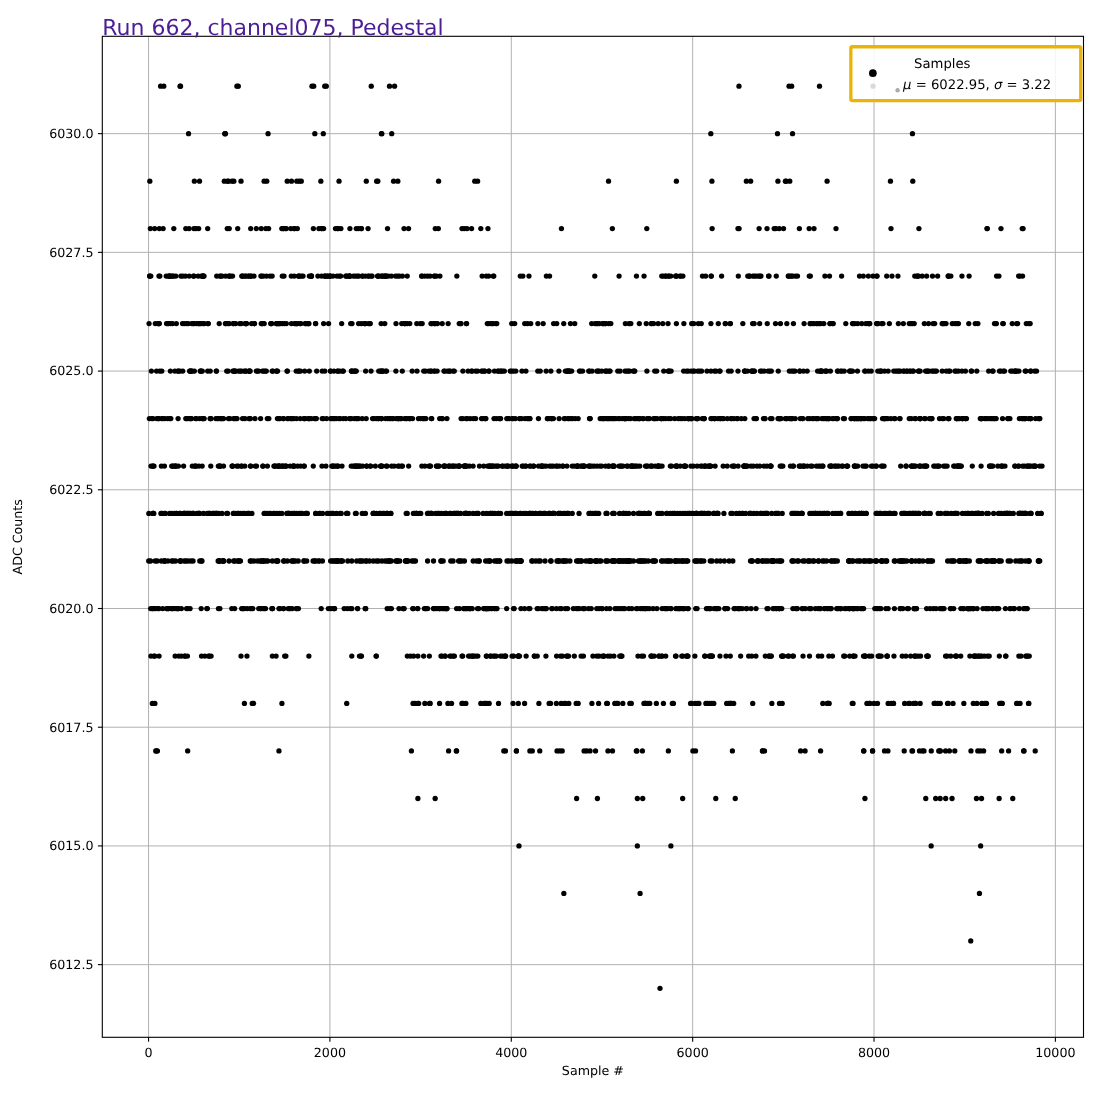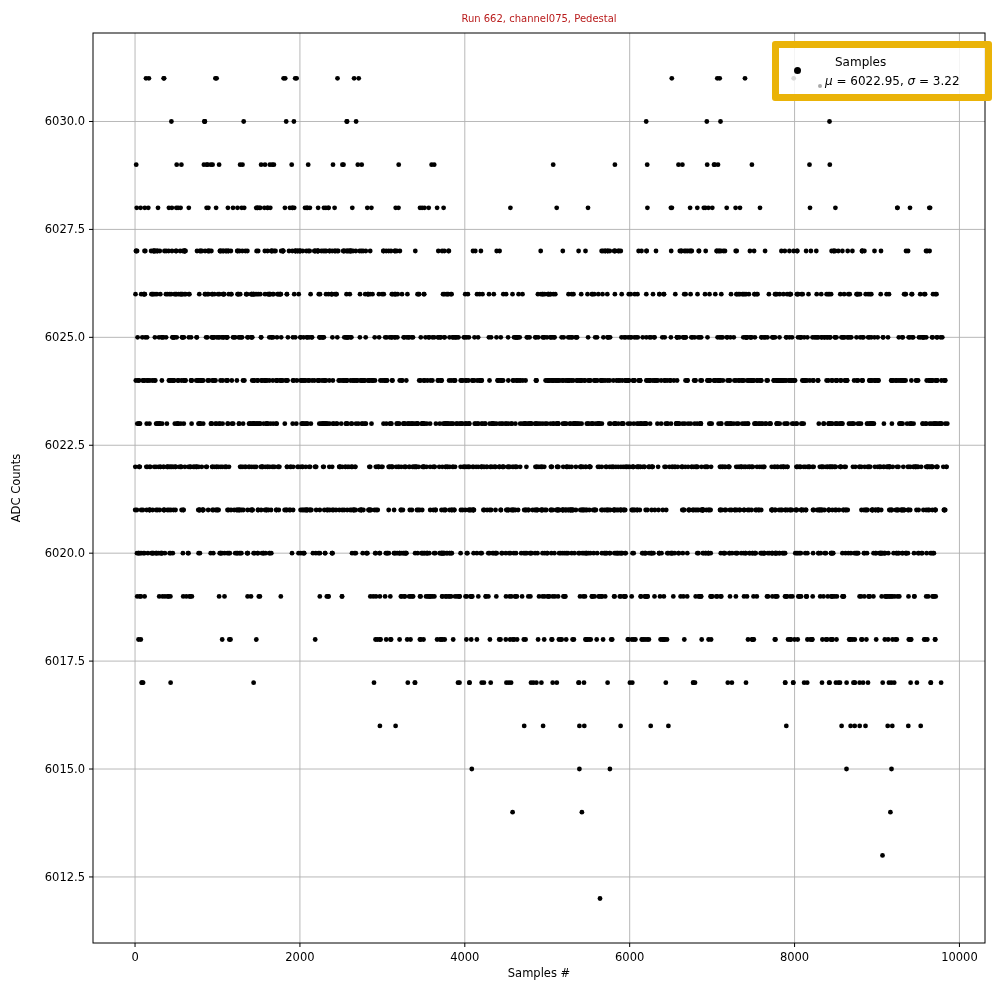--- a/index.html
+++ b/index.html
@@ -1,25 +1,25 @@
 <!DOCTYPE html>
 <html><head>
 <meta charset="utf-8">
 <style>
   html,body{margin:0;padding:0;background:#ffffff;}
   .figure{position:relative;width:1000px;height:1000px;background:#ffffff;
           font-family:"DejaVu Sans",sans-serif;color:#000;overflow:hidden;}
   .figure svg{position:absolute;left:0;top:0;}
-  .chart-title{position:absolute;left:93px;top:13px;width:892px;text-align:center;
-               font-size:10px;color:#b91c1c;}
+  .chart-title{position:absolute;left:93px;top:13px;width:892px;
+               font-size:20px;color:#4c1d95;}
   .x-label{position:absolute;left:93px;top:966px;width:892px;text-align:center;font-size:11.5px;}
   .y-label{position:absolute;left:16px;top:488px;transform:translate(-50%,-50%) rotate(-90deg);
            white-space:nowrap;font-size:11.5px;}
   .legend{position:absolute;left:772px;top:41px;width:206px;height:46px;
-          background:rgba(255,255,255,0.85);border:7px solid #eab308;border-radius:3px;
+          background:rgba(255,255,255,0.85);border:3px solid #eab308;border-radius:3px;
           font-size:12px;text-align:center;}
   .legend .dot{position:absolute;border-radius:50%;}
   .legend .dot-big{width:7px;height:7px;left:15px;top:19px;}
   .legend .dot-small{width:4px;height:4px;left:39px;top:36px;}
   .legend .lbl-samples{position:absolute;left:56px;top:7px;}
   .legend .lbl-stats{position:absolute;left:46px;top:26px;white-space:nowrap;}
   .it{font-style:italic;}
 </style>
 </head>
 <body>
@@ -3420,21 +3420,21 @@
       <line x1="89" x2="93" y1="445.26280834915536" y2="445.26280834915536" stroke="#000000" stroke-width="1"></line>
       <text x="85" y="449.26280834915536" text-anchor="end" font-size="11.5" font-family="DejaVu Sans, sans-serif" fill="#000">6022.5</text>
       <line x1="89" x2="93" y1="337.3406072106351" y2="337.3406072106351" stroke="#000000" stroke-width="1"></line>
       <text x="85" y="341.3406072106351" text-anchor="end" font-size="11.5" font-family="DejaVu Sans, sans-serif" fill="#000">6025.0</text>
       <line x1="89" x2="93" y1="229.4184060721148" y2="229.4184060721148" stroke="#000000" stroke-width="1"></line>
       <text x="85" y="233.4184060721148" text-anchor="end" font-size="11.5" font-family="DejaVu Sans, sans-serif" fill="#000">6027.5</text>
       <line x1="89" x2="93" y1="121.4962049335945" y2="121.4962049335945" stroke="#000000" stroke-width="1"></line>
       <text x="85" y="125.4962049335945" text-anchor="end" font-size="11.5" font-family="DejaVu Sans, sans-serif" fill="#000">6030.0</text>
     </svg>
   <div class="chart-title">Run 662, channel075, Pedestal</div>
-  <div class="x-label">Samples #</div>
+  <div class="x-label">Sample #</div>
   <div class="y-label">ADC Counts</div>
   <div class="legend">
     <span class="dot dot-big" id="legend-dot-big" style="background: rgb(0, 0, 0);"></span>
     <span class="lbl-samples">Samples</span>
     <span class="dot dot-small" id="legend-dot-small" style="background: rgb(170, 170, 170);"></span>
     <span class="lbl-stats"><span class="it">μ</span><span> = 6022.95, </span><span class="it">σ</span><span> = 3.22</span></span>
   </div>
 </div>
 
 </body></html>

